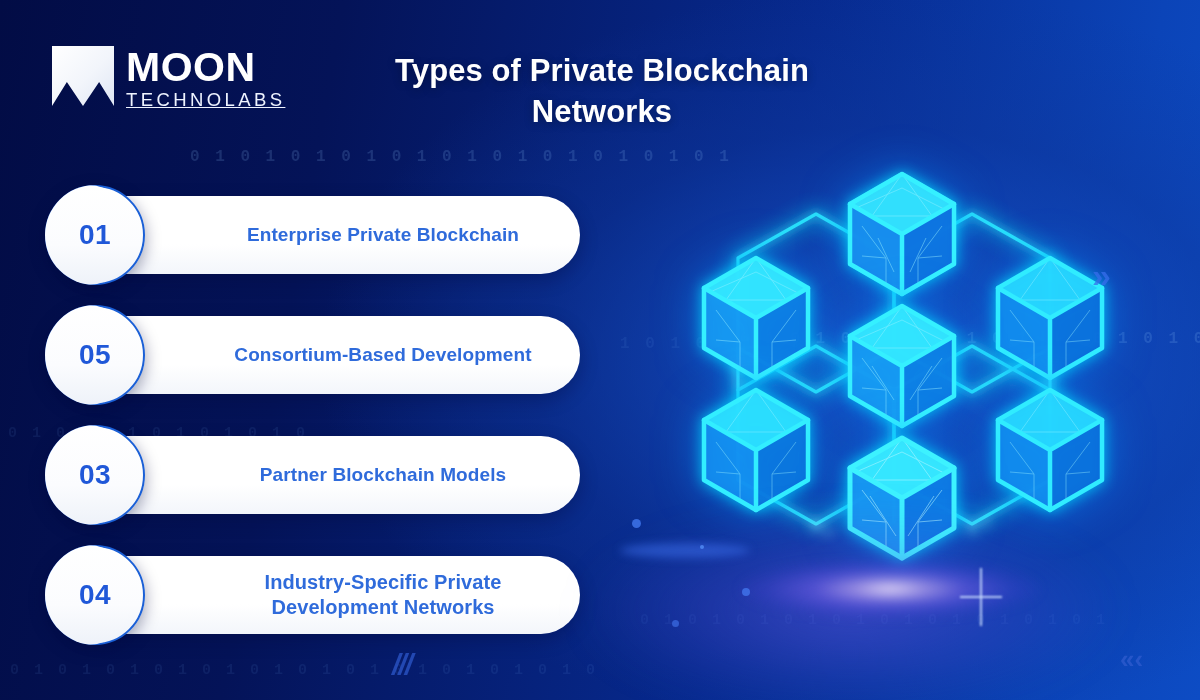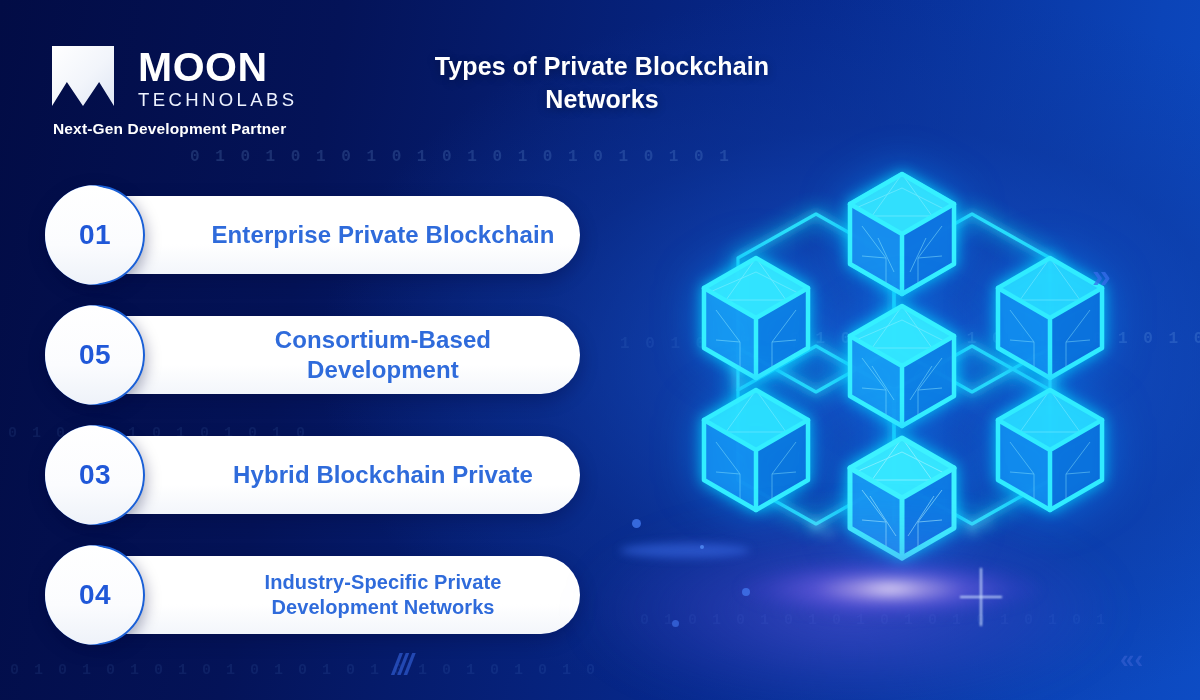--- a/index.html
+++ b/index.html
@@ -58,61 +58,61 @@
   .sparkle::after{ top:50%; left:0; height:2px; width:100%; transform:translateY(-50%); }
   
   .chev-group{ position:absolute; display:flex; gap:5px; pointer-events:none; }
   .chev{ font-weight:700; line-height:1; }
   .slashes{
     position:absolute; font-style:italic; font-weight:900;
     letter-spacing:-2px; pointer-events:none; user-select:none;
   }
   
   #logo{ position:absolute; left:52px; top:46px; width:300px; }
-  .logo-top{ display:flex; align-items:flex-start; gap:24px; }
+  .logo-top{ display:flex; align-items:flex-start; gap:12px; }
   .logo-mark{
     width:62px; height:60px; flex:none;
     background:linear-gradient(135deg,#ffffff 0%,#f2f5fb 55%,#dfe6f4 100%);
     clip-path:polygon(0% 0%,100% 0%,100% 100%,76% 60%,50% 100%,24% 60%,0% 100%);
   }
   .logo-words{ padding-top:2px; }
   .logo-moon{
     color:#ffffff; font-size:41px; font-weight:700;
     letter-spacing:0.5px; line-height:0.95;
   }
   .logo-tech{
     color:#eef3ff; font-size:18.5px; font-weight:500;
-    letter-spacing:3.4px; line-height:1.25; margin-top:1px;
+    letter-spacing:3.4px; line-height:1.25; margin-top:1px;text-decoration:underline;
   }
   .logo-tag{
     color:#ffffff; font-size:15.5px; font-weight:700;
     letter-spacing:0.15px; margin-top:9px; margin-left:1px;
   }
   
   #title{
     position:absolute; left:372px; top:50px; width:460px;
     text-align:center; color:#ffffff;
-    font-size:25px; font-weight:700; line-height:1.33;
+    font-size:31px; font-weight:700; line-height:1.33;
     letter-spacing:0.1px;
     text-shadow:0 2px 10px rgba(0,0,0,0.30);
   }
   
   #list{ position:absolute; left:0; top:196px; width:600px; }
   .item{ position:relative; height:120px; }
   .pill{
     position:absolute; left:62px; top:0; width:518px; height:78px;
     background:linear-gradient(180deg,#ffffff 0%,#ffffff 62%,#f3f6fb 100%);
     border-radius:39px;
     box-shadow:0 6px 18px rgba(0,8,60,0.33);
     display:flex; align-items:center;
   }
   .pill-text{
     margin-left:146px; margin-right:22px; flex:1;
     text-align:center; color:#2f6bdb;
-    font-size:24px; font-weight:700; line-height:1.24;
+    font-size:19px; font-weight:700; line-height:1.24;
     letter-spacing:0.1px;
   }
   .pill-text.two-line{ font-size:20px;text-align:center; }
   .badge{
     position:absolute; left:45px; top:-11px;
     width:100px; height:100px; border-radius:50%;
     background:linear-gradient(180deg,#ffffff 0%,#fbfcfe 60%,#eef2f9 100%);
     border:2px solid #1a5fd6;
     display:flex; align-items:center; justify-content:center;
     box-shadow:0 5px 16px rgba(0,8,60,0.40);
@@ -152,21 +152,20 @@
   <div class="binrow" style="left:640px; top:612px; width:470px; font-size:15px; color:rgba(120,170,255,0.07);">0 1 0 1 0 1 0 1 0 1 0 1 0 1 0 1 0 1 0 1 0 1 0 1 0 1 0 1 0 1 0 1 0 1 0 1 0 1 0 1 0 1 0 1 0 1 0 1 0 1 0 1</div>
 
   <div id="logo">
     <div class="logo-top">
       <div class="logo-mark"></div>
       <div class="logo-words">
         <div class="logo-moon">MOON</div>
         <div class="logo-tech">TECHNOLABS</div>
       </div>
     </div>
-    <div class="logo-tag">Next-Gen Development Partner</div>
   </div>
 
   <div id="title">
     <div>Types of Private Blockchain</div>
     <div>Networks</div>
   </div>
 
   <div id="list">
 
     <div class="item">
@@ -182,21 +181,21 @@
       <div class="pill">
         <div class="pill-text">Consortium-Based Development</div>
       </div>
       <div class="badge">
         <span>05</span>
       </div>
     </div>
 
     <div class="item">
       <div class="pill">
-        <div class="pill-text">Hybrid Blockchain Private</div>
+        <div class="pill-text">Partner Blockchain Models</div>
       </div>
       <div class="badge">
         <span>03</span>
       </div>
     </div>
 
     <div class="item">
       <div class="pill">
         <div class="pill-text two-line">
           <div>Industry-Specific Private</div>

